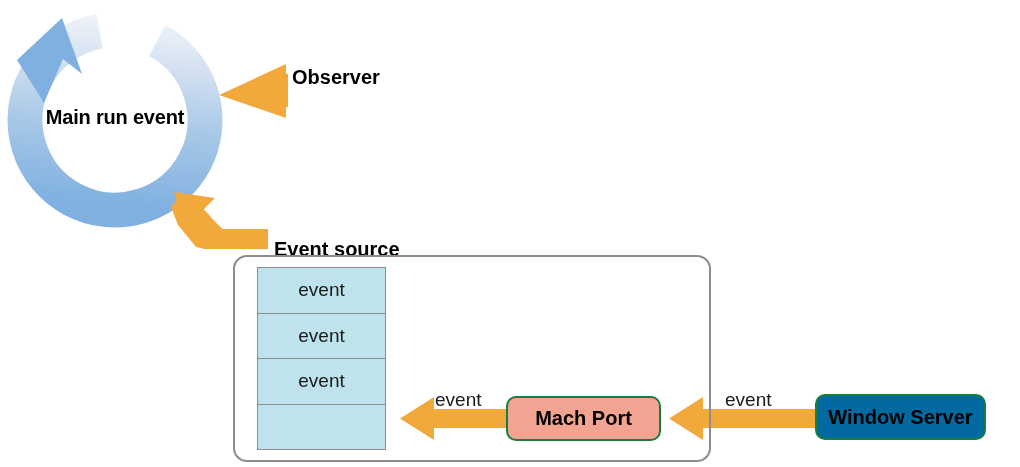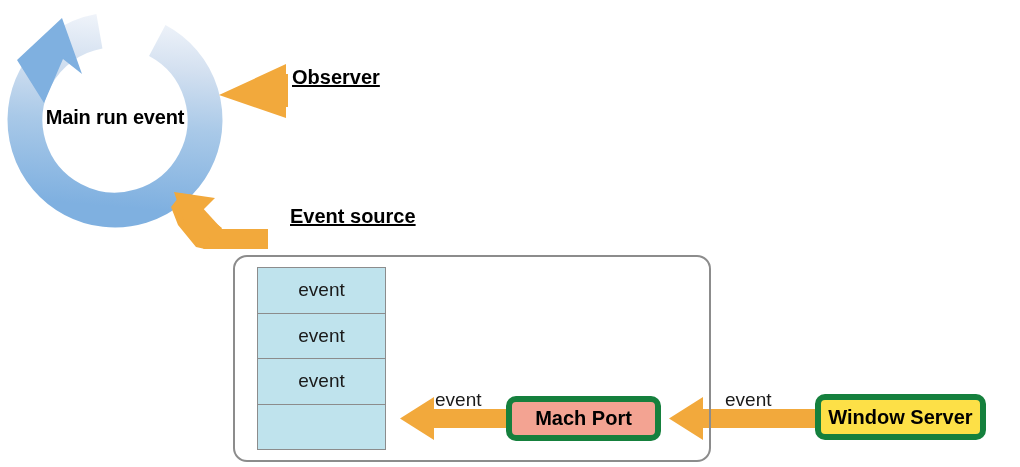--- a/index.html
+++ b/index.html
@@ -45,24 +45,23 @@
     white-space: nowrap;
   }
 
   
   .callout-label {
     position: absolute;
     font-size: 20px;
     font-weight: bold;
     color: #000000;
     white-space: nowrap;
-    text-decoration: underline;
   }
   #observer-label { left: 292px; top: 66px; }
-  #event-source-label { left: 274px; top: 205px; margin-left: 16px; }
+  #event-source-label { left: 274px; top: 238px; }
 
   
   #arrows-svg {
     position: absolute;
     left: 0;
     top: 0;
     width: 1020px;
     height: 467px;
     pointer-events: none;
   }
@@ -103,41 +102,41 @@
     box-sizing: border-box;
   }
   .event-cell:first-child { margin-top: 0; }
 
   
   .node-box {
     position: absolute;
     display: flex;
     align-items: center;
     justify-content: center;
-    border: 6px solid #15803d;
+    border: 2px solid #15803d;
     border-radius: 10px;
     font-size: 20px;
     font-weight: bold;
     color: #000000;
     box-sizing: border-box;
     white-space: nowrap;
   }
   #mach-port-box {
     left: 506px;
     top: 396px;
     width: 155px;
     height: 45px;
     background: #f3a392;
   }
   #window-server-box {
     left: 815px;
     top: 394px;
     width: 171px;
     height: 46px;
-    background: #fde047;
+    background: #0369a1;
   }
 
   
   .edge-label {
     position: absolute;
     font-size: 19px;
     color: #1a1a1a;
     white-space: nowrap;
   }
   #edge-label-queue { left: 435px; top: 389px; }

